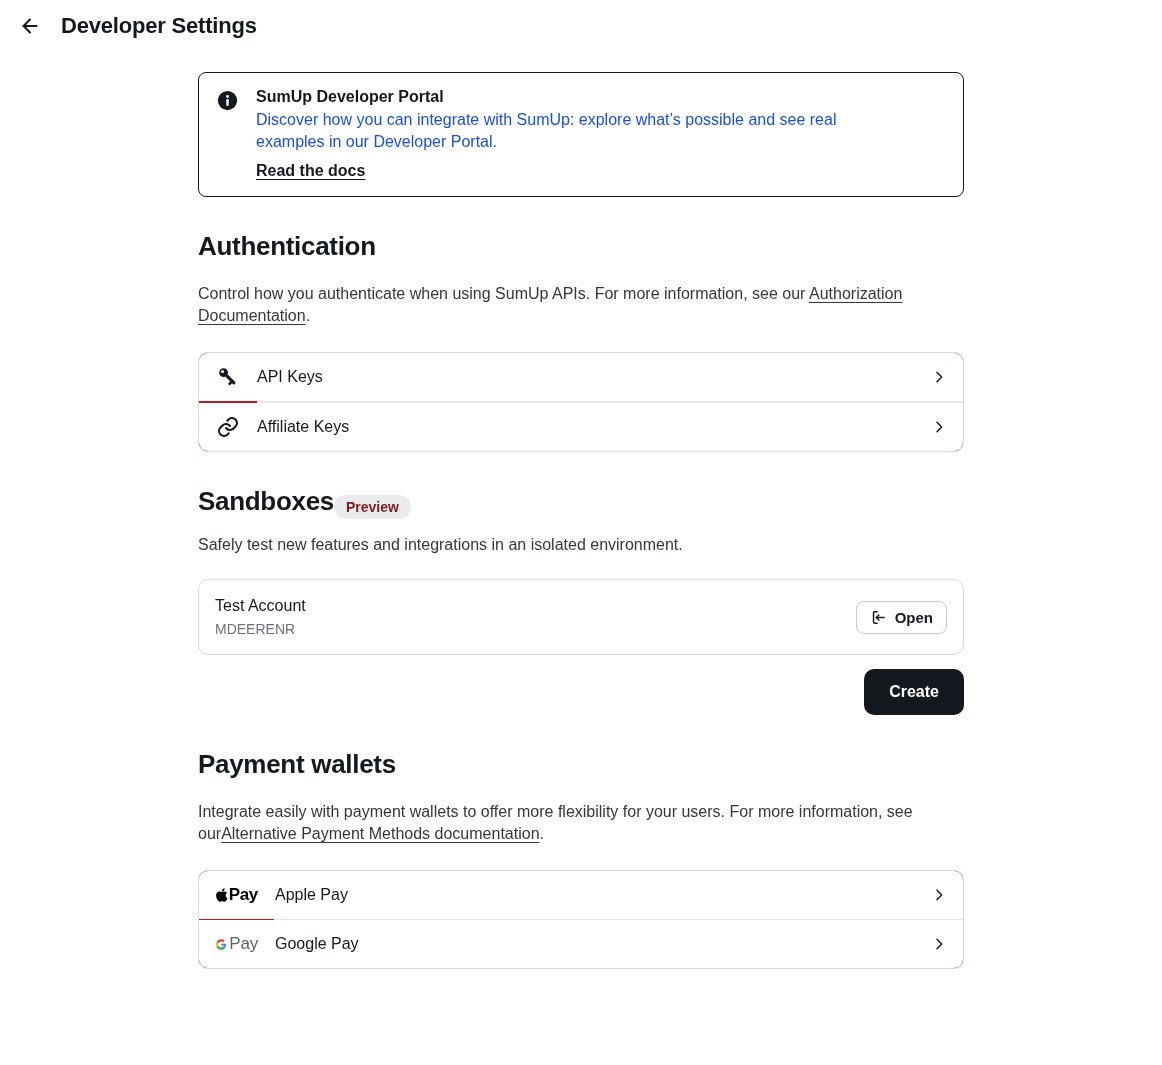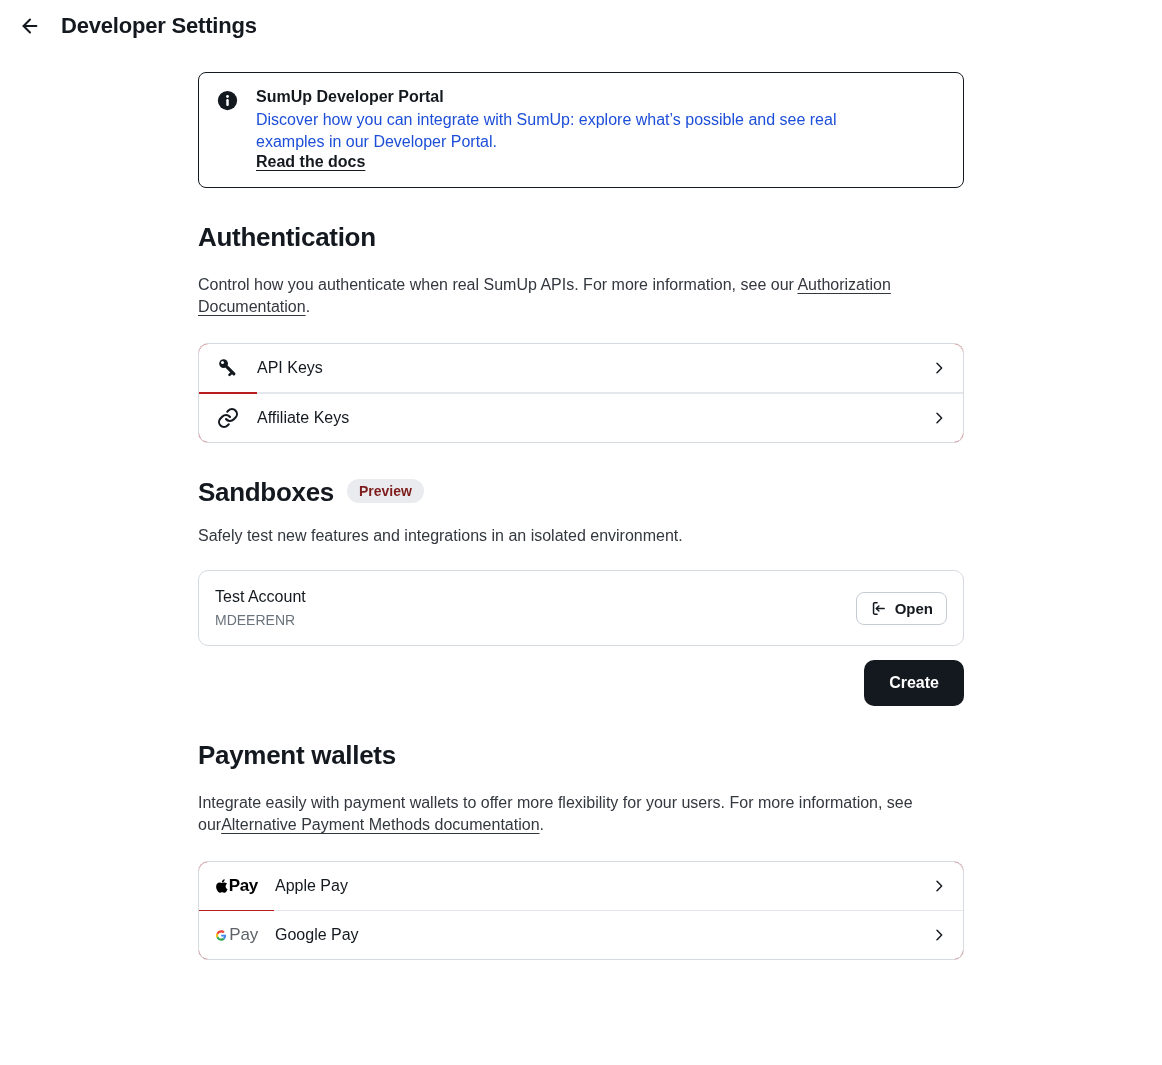--- a/index.html
+++ b/index.html
@@ -28,21 +28,21 @@
   .info-banner {
     margin-top: 20px;
     border: 1.5px solid #14191f; border-radius: 8px;
     padding: 15px 18px 16px 18px;
     display: flex; gap: 18px;
   }
   .info-banner .icon-wrap { flex: 0 0 auto; padding-top: 2px; }
   .info-banner h3 { font-size: 16px; font-weight: 700; margin-bottom: 3px; }
   .info-banner p { font-size: 16px; line-height: 22px; color: #1d4ed8; max-width: 600px; }
   .banner-link {
-    display: inline-block; 
+    display: inline-block; margin-top: 9px;
     font-size: 16px; font-weight: 700; color: #14191f;
     text-decoration: underline; text-underline-offset: 3px; cursor: pointer;
   }
 
   
   .section-heading {
     font-size: 26px; font-weight: 700; letter-spacing: -0.3px;
     margin-top: 34px;
   }
   .section-desc { font-size: 16px; line-height: 22px; color: #33373e; margin-top: 21px; }
@@ -58,21 +58,21 @@
     display: flex; align-items: center;
     height: 48px; padding: 0 16px 0 17px; gap: 17px;
     cursor: pointer; background: #fff;
   }
   .list-row .label { font-size: 16px; color: #14191f; }
   .list-row .chev { margin-left: auto; display: flex; align-items: center; }
   .divider { border-top: 1px solid #e4e8ec; margin-left: 58px; }
   .divider.wallet { margin-left: 75px; }
 
   
-  .heading-row { display: flex; align-items: flex-start; gap: 13px; margin-top: 34px; }
+  .heading-row { display: flex; align-items: flex-end; margin-top: 34px; }
   .heading-row .section-heading { margin-top: 0; }
   .badge {
     background: #e9ebee; color: #7f1d1d;
     font-size: 14px; font-weight: 600;
     padding: 5px 12px; border-radius: 999px; line-height: 1;
     position: relative; top: 2px;
   }
   .sandbox-desc { margin-top: 17px; }
   .sandbox-card {
     margin-top: 23px;
@@ -126,21 +126,21 @@
       </svg>
     </span>
     <div>
       <h3>SumUp Developer Portal</h3>
       <p>Discover how you can integrate with SumUp: explore what’s possible and see real examples in our Developer Portal.</p>
       <a class="banner-link">Read the docs</a>
     </div>
   </div>
 
   <h2 class="section-heading">Authentication</h2>
-  <p class="section-desc"><span>Control how you authenticate when real SumUp APIs. For more information, see our </span><a class="inline-link">Authorization Documentation</a><span>.</span></p>
+  <p class="section-desc"><span>Control how you authenticate when using SumUp APIs. For more information, see our </span><a class="inline-link">Authorization Documentation</a><span>.</span></p>
 
   <div class="list-card">
     <div class="list-row">
       <span style="display:flex">
         <svg width="24" height="24" viewBox="0 0 24 24">
           <circle cx="7.6" cy="7.6" r="4.4" fill="#14191f"></circle>
           <circle cx="6.5" cy="6.5" r="1.5" fill="#ffffff"></circle>
           <path d="M10.9 10.9 L17.9 17.9" stroke="#14191f" stroke-width="3.1" stroke-linecap="round"></path>
           <path d="M14.9 17.5 L13.5 18.9" stroke="#14191f" stroke-width="2.6" stroke-linecap="round"></path>
         </svg>

